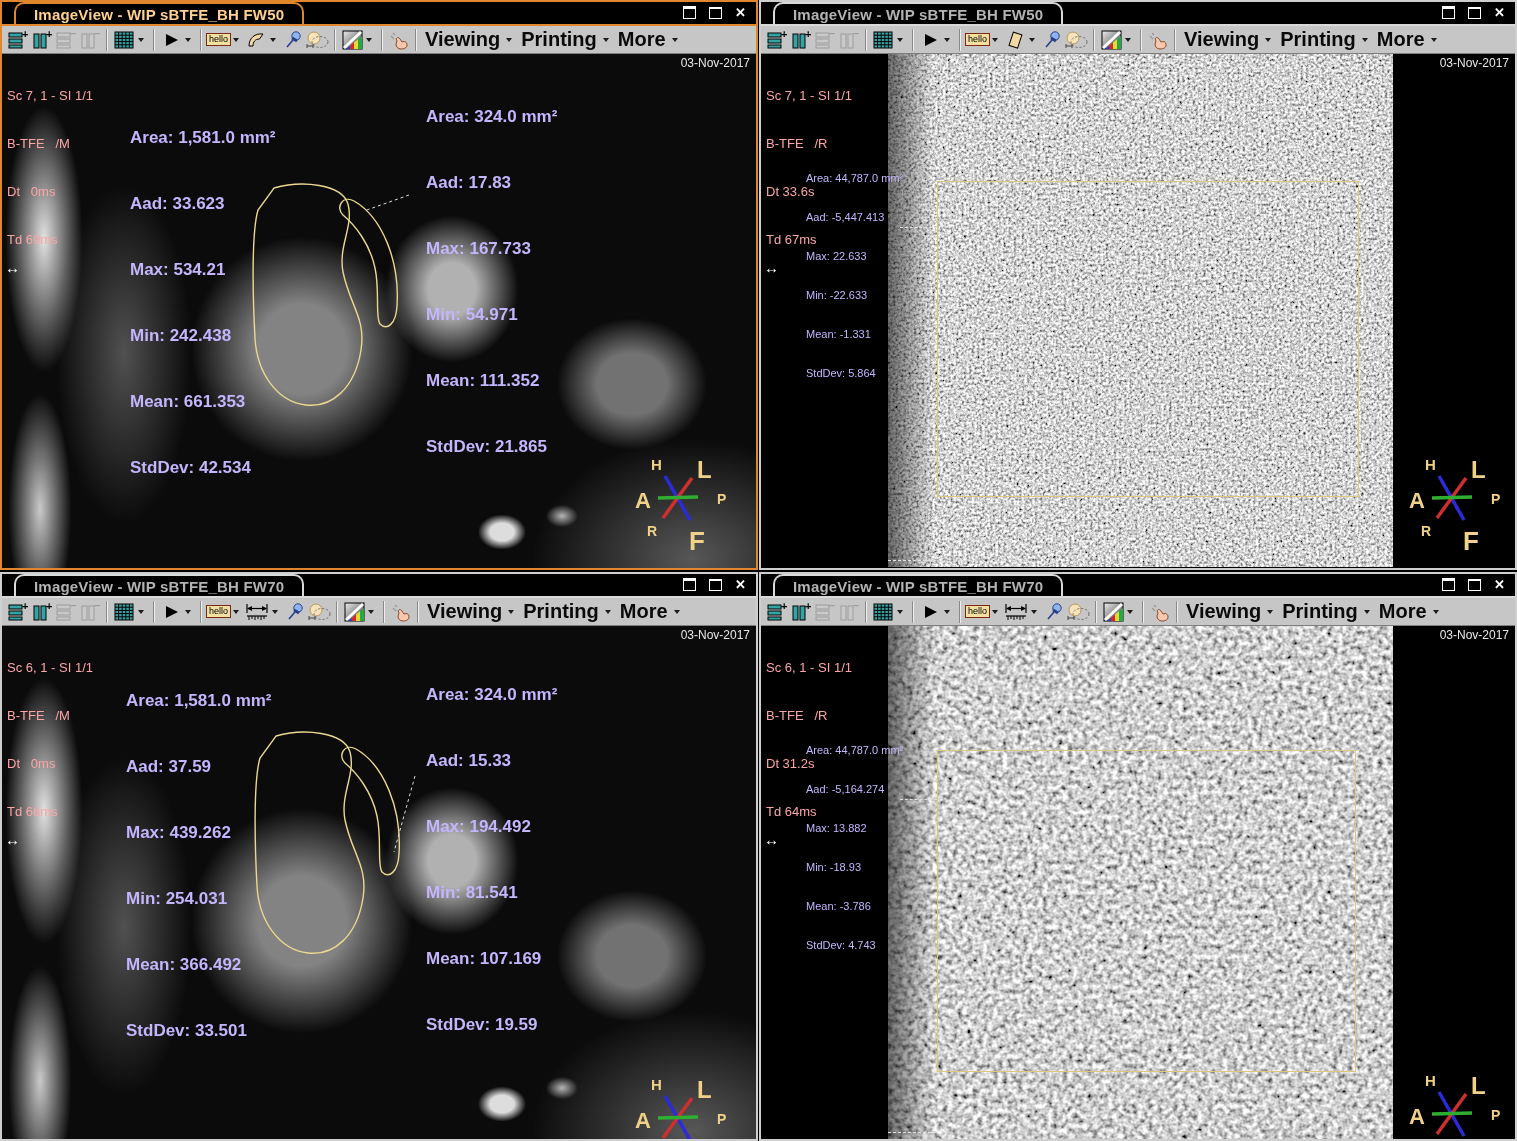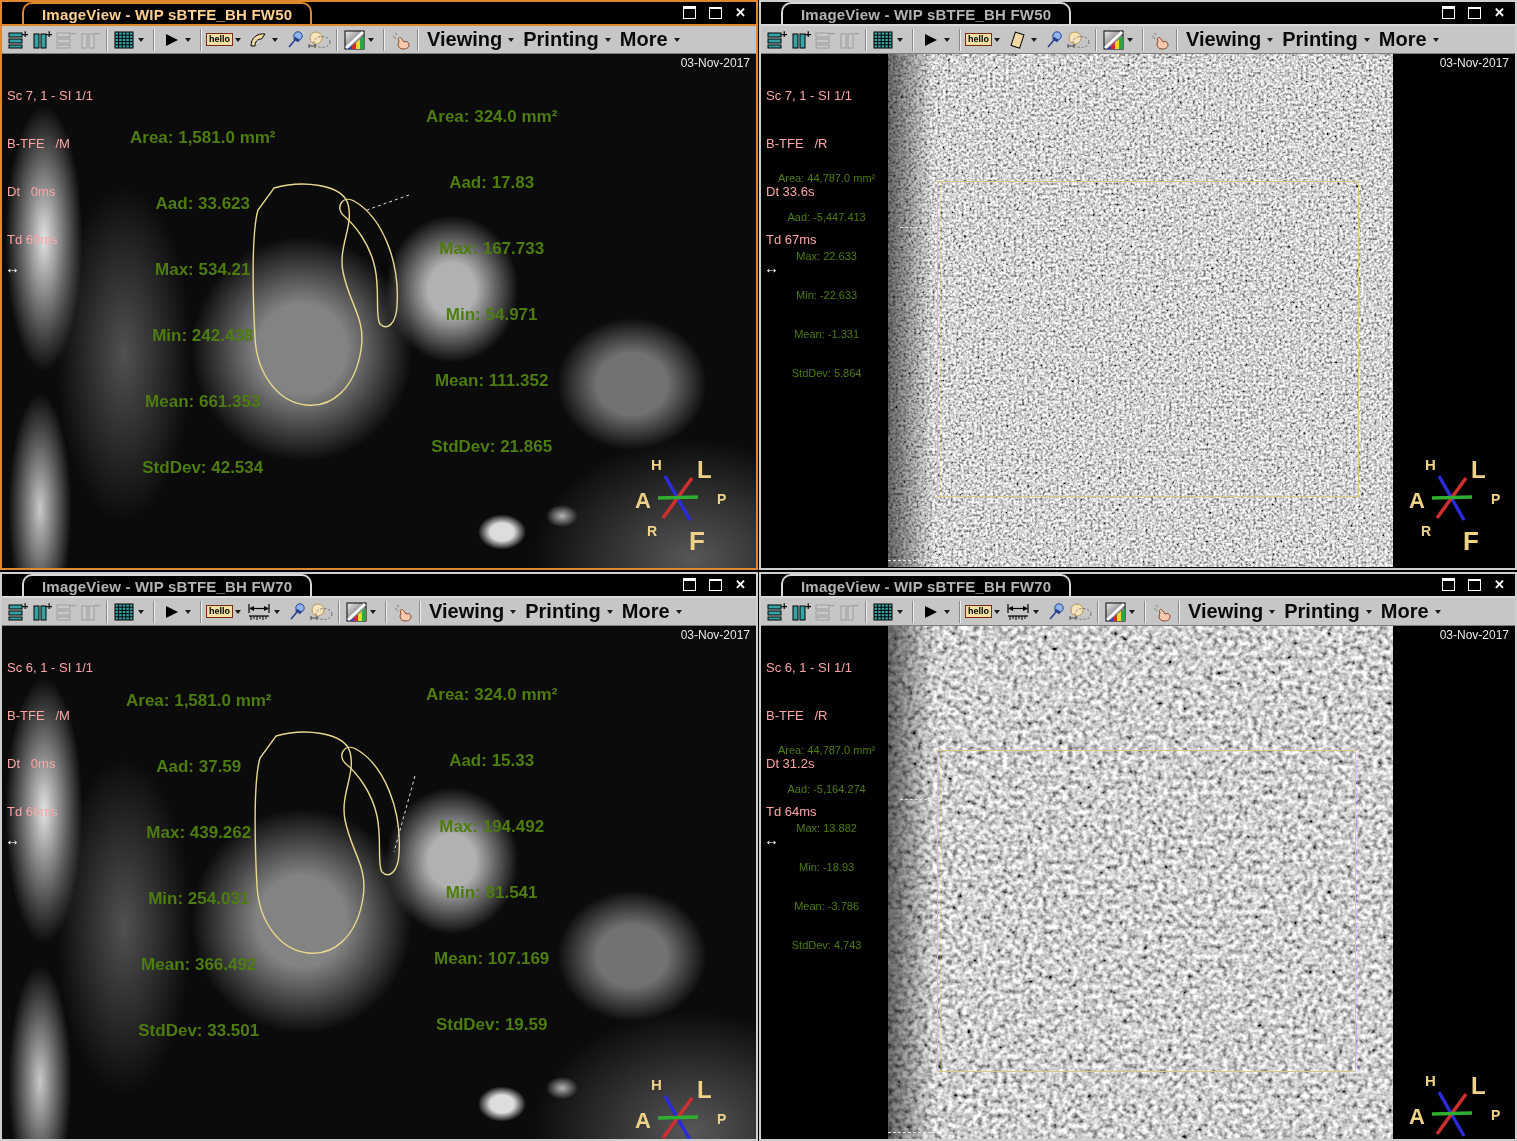--- a/index.html
+++ b/index.html
@@ -1,38 +1,38 @@
 <!DOCTYPE html>
 <html><head>
 <meta charset="utf-8">
 <style>
   html,body{margin:0;padding:0;background:#000;}
   body{width:1517px;height:1141px;position:relative;overflow:hidden;font-family:"Liberation Sans",sans-serif;}
   .pane{position:absolute;background:#000;border:2px solid #cfcfcf;box-sizing:border-box;}
   .pane.active{border-color:#e0862c;}
-  .titlebar{height:22px;background:#000;position:relative;margin-left:8px;}
+  .titlebar{height:22px;background:#000;position:relative;}
   .title-tab{display:inline-block;margin-left:12px;height:22px;line-height:21px;padding:0 18px;
     border:2px solid #d9d9d9;border-bottom:none;border-radius:10px 10px 0 0;box-sizing:border-box;
     color:#b3b3b3;font-size:15px;font-weight:bold;letter-spacing:.2px;}
   .pane.active .title-tab{border-color:#e0862c;color:#ffd091;}
   .wc{position:absolute;right:10px;top:4px;display:flex;gap:13px;align-items:center;}
   .ic-restore{width:11px;height:9px;border:1px solid #fff;border-top:3px solid #fff;}
   .ic-max{width:11px;height:9px;border:1px solid #fff;border-top:2px solid #fff;}
   .ic-close{color:#fff;font-size:13px;font-weight:bold;line-height:11px;}
   .tb-sep{height:2px;background:#d9d9d9;}
   .pane.active .tb-sep{background:#e0862c;}
   .toolbar{height:28px;background:#c6c6c6;display:flex;align-items:center;padding:0 4px;
     border-bottom:1px solid #7e7e7e;box-sizing:border-box;}
   .tbtn{height:24px;min-width:24px;display:flex;align-items:center;justify-content:center;}
   .tsep{width:0;height:22px;border-left:1px solid #8a8a8a;border-right:1px solid #eee;margin:0 4px;}
   .darr{width:0;height:0;border-left:3px solid transparent;border-right:3px solid transparent;
     border-top:4px solid #1a1a1a;margin:0 5px 0 2px;}
   .menu-item{font-size:20px;font-weight:bold;color:#0a0a0a;padding:0 4px;}
   .hello-box{font-size:9px;line-height:11px;border:1px solid #7c2812;background:#f2dfa2;
-    padding:0 2px;color:#000;font-weight:bold;}
+    padding:0 2px;color:#000;font-weight:normal;}
   .teal{fill:#35a3a3;stroke:#000;}
   .gray-ic{fill:#c9c9c9;stroke:#9b9b9b;}
   .plus{font-size:11px;font-weight:bold;fill:#000;font-family:"Liberation Sans",sans-serif;}
   .minus{font-size:11px;font-weight:bold;fill:#9b9b9b;font-family:"Liberation Sans",sans-serif;}
   .content{position:relative;overflow:hidden;background:#000;}
   .content-t{height:514px;}
   .content-b{height:513px;}
   .mri{position:absolute;inset:0;background:
     radial-gradient(55px 190px at 42px 185px, rgba(238,238,238,.95), transparent 70%),
     radial-gradient(45px 165px at 38px 455px, rgba(222,222,222,.9), transparent 70%),
@@ -41,23 +41,23 @@
     radial-gradient(95px 105px at 450px 235px, rgba(195,195,195,.9) 25%, transparent 70%),
     radial-gradient(40px 88px at 392px 262px, rgba(8,8,8,.9) 40%, transparent 80%),
     radial-gradient(100px 88px at 630px 330px, rgba(132,132,132,.85) 35%, transparent 75%),
     radial-gradient(30px 22px at 500px 478px, rgba(232,232,232,.95) 40%, transparent 80%),
     radial-gradient(20px 14px at 560px 462px, rgba(200,200,200,.9), transparent 80%),
     radial-gradient(200px 150px at 690px 505px, rgba(150,150,150,.55), transparent 80%),
     #0b0b0b;}
   .roi-overlay{position:absolute;inset:0;}
   .scan-info{position:absolute;left:5px;top:2px;color:#fca5a5;font-size:13px;line-height:16px;white-space:pre;}
   .date{position:absolute;right:6px;top:2px;color:#e8e8e8;font-size:12px;padding-left:28px;}
-  .stats{position:absolute;color:#4d7c0f;white-space:pre;text-align:center;}
+  .stats{position:absolute;color:#c4b5fd;white-space:pre;}
   .stats-lg{font-size:17px;line-height:22px;font-weight:bold;}
-  .stats-sm{font-size:11px;line-height:13px;}
+  .stats-sm{font-size:11px;line-height:13px;margin-left:28px;}
   .pan-arrow{position:absolute;left:3px;top:205px;color:#fff;font-size:15px;font-weight:bold;}
   .noise-box{position:absolute;left:127px;top:0;width:505px;height:513px;}
   .noise-box::after{content:"";position:absolute;left:0;top:0;bottom:0;width:46px;
     background:linear-gradient(90deg,rgba(0,0,0,.55),transparent);}
   .roi-rect{position:absolute;border:1px solid #dcca7c;}
   .dash{position:absolute;border-top:1px dashed #e0e0e0;height:0;}
   .orient-slot{position:absolute;left:625px;top:392px;width:110px;height:110px;}
   .otxt{font-weight:bold;fill:#efd187;font-family:"Liberation Sans",sans-serif;}
 </style>
 </head>

